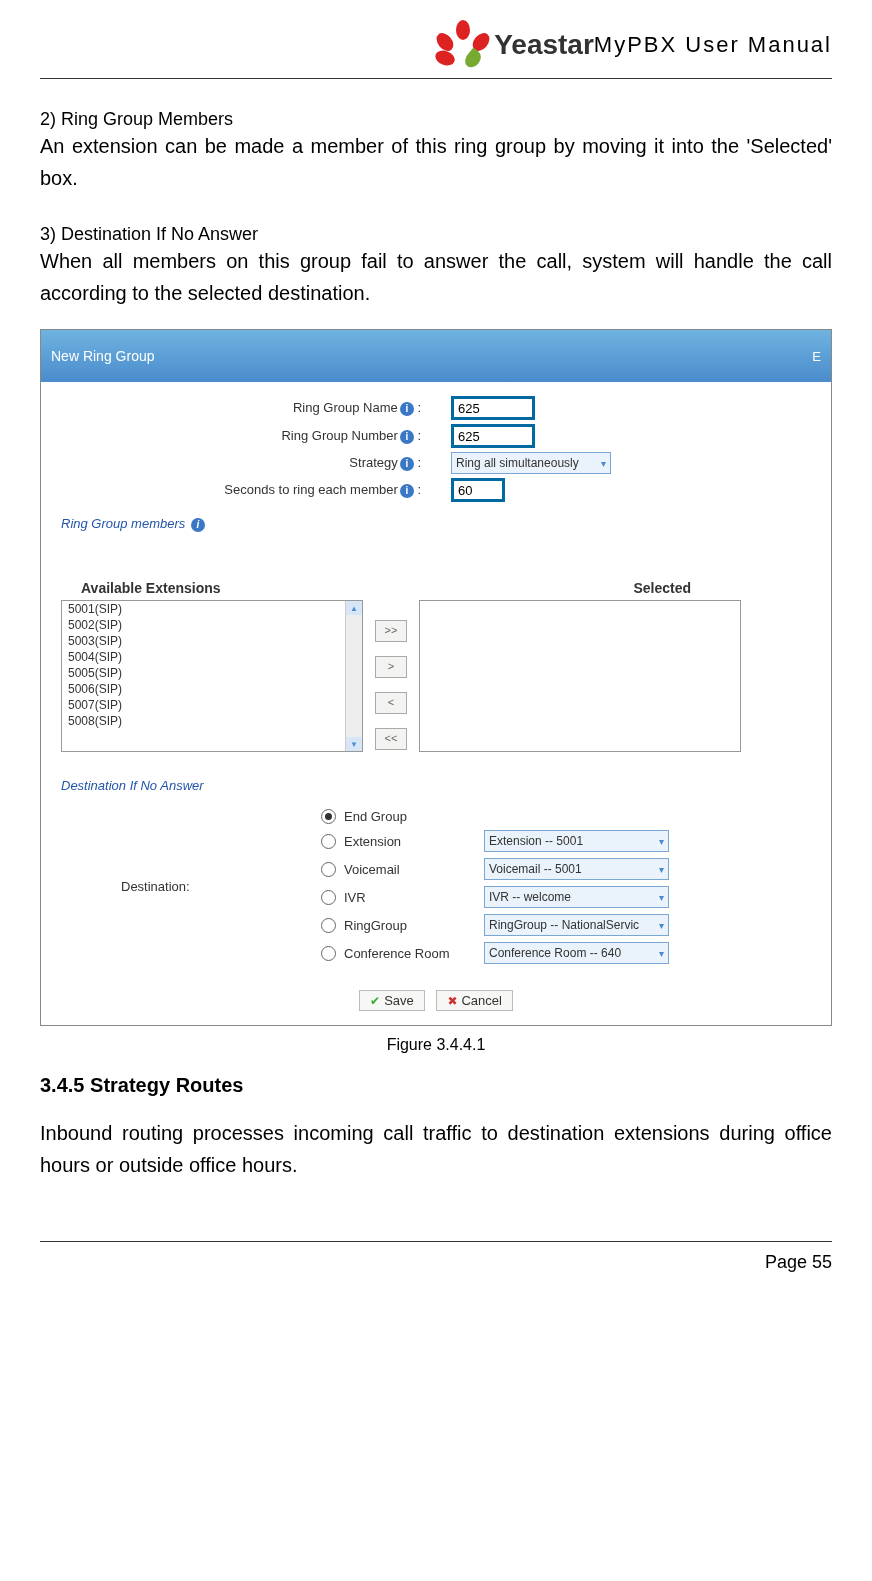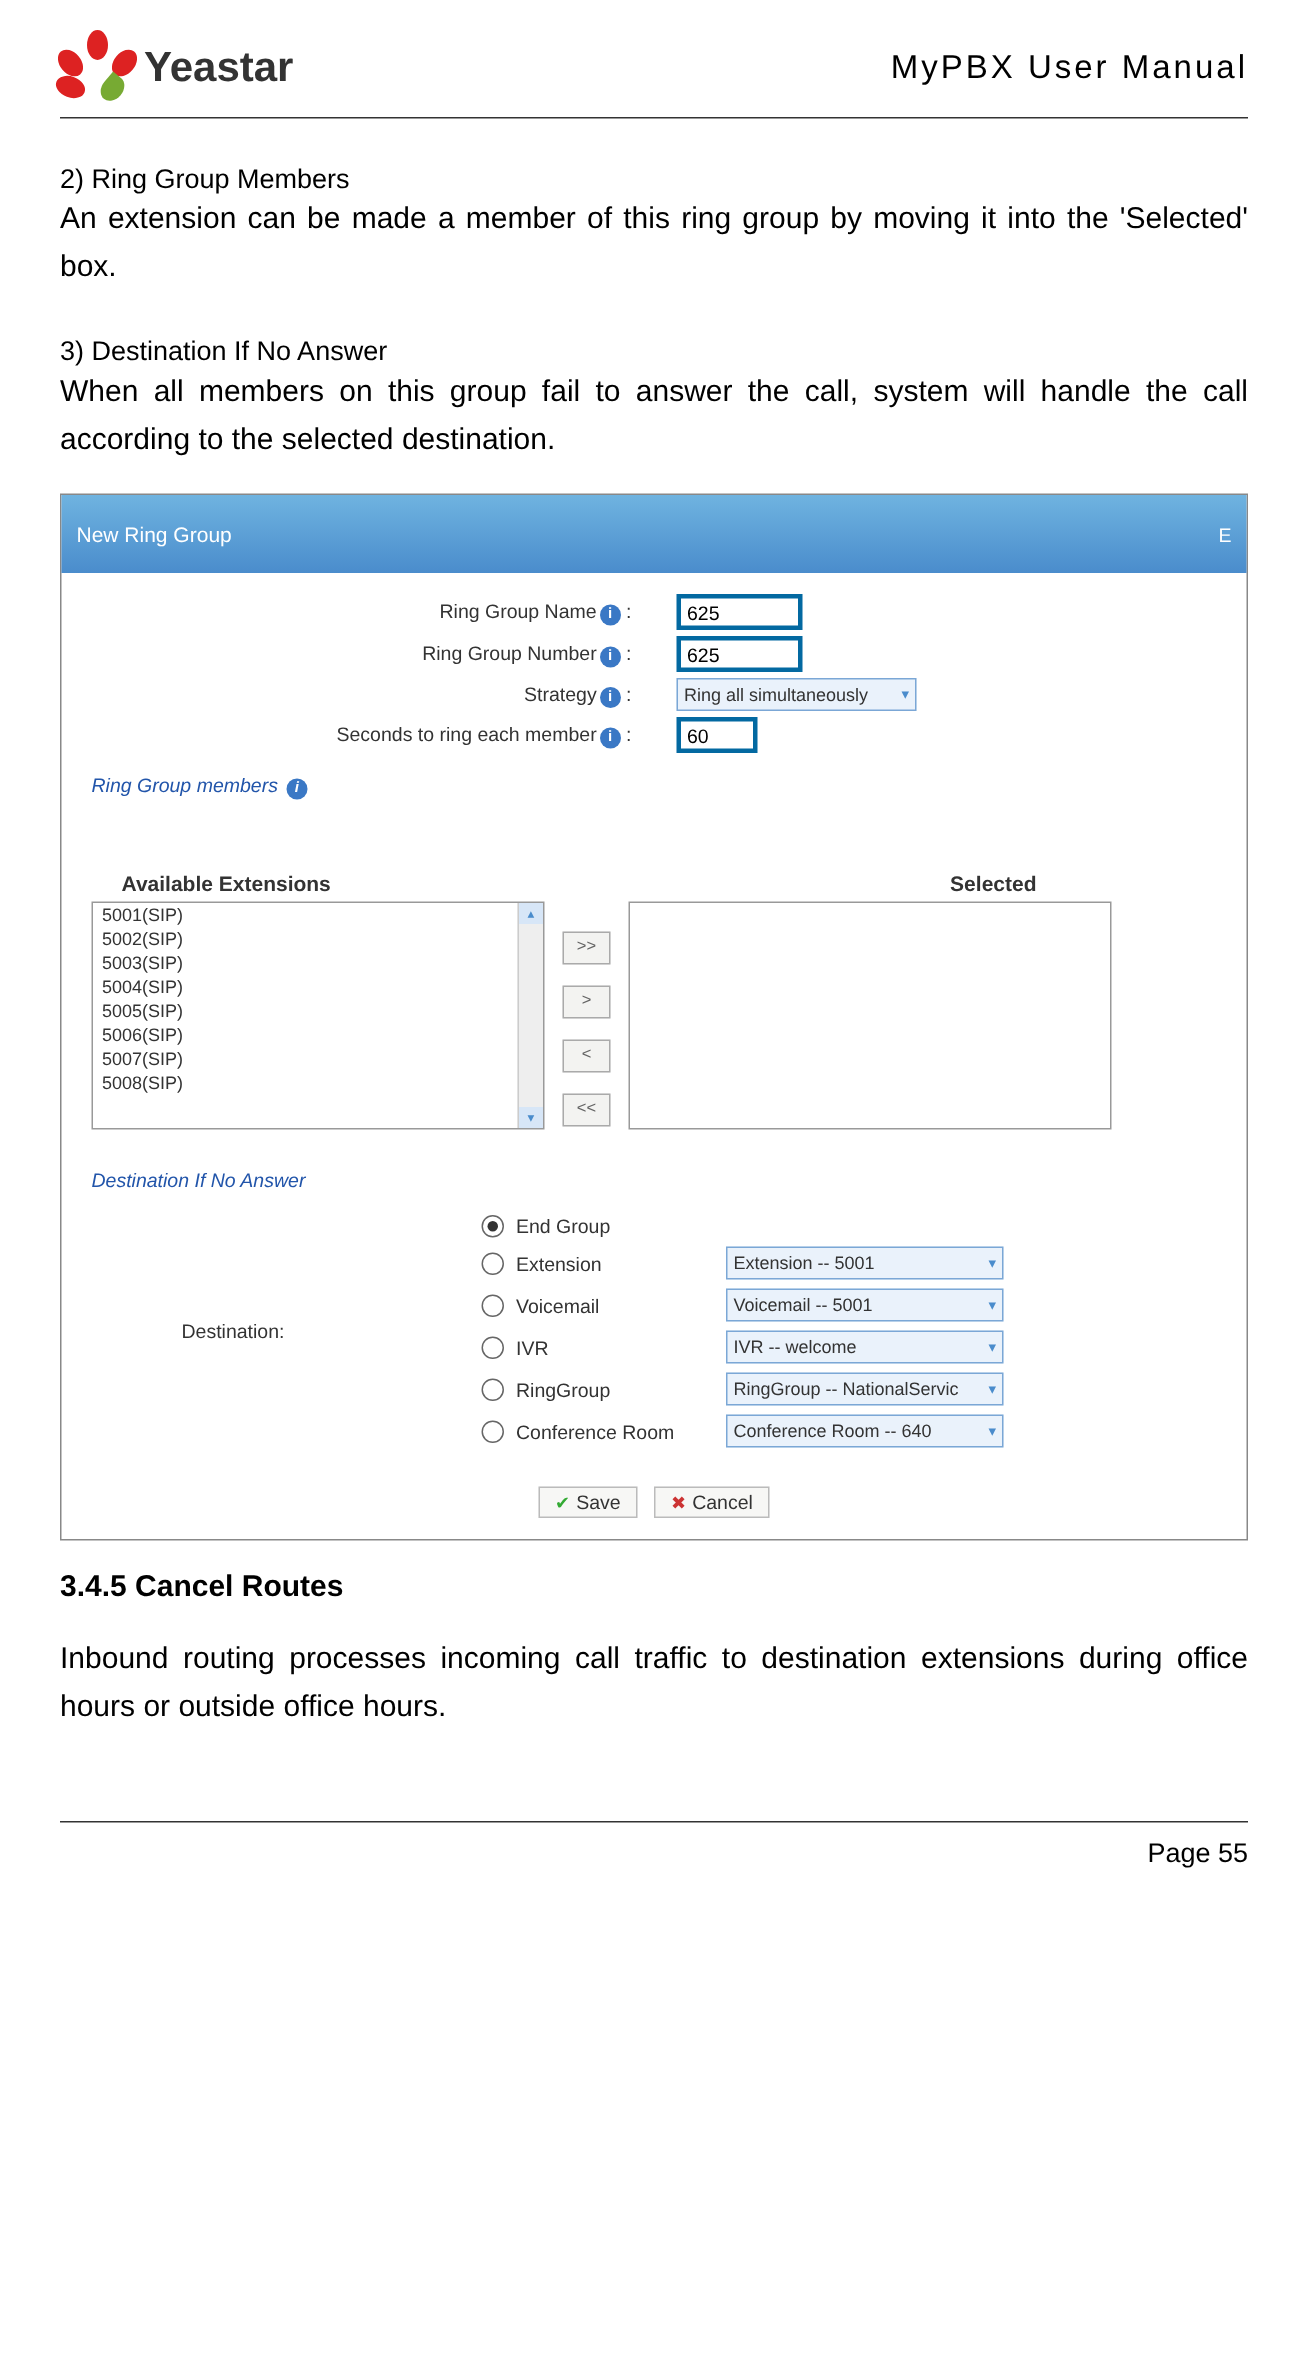--- a/index.html
+++ b/index.html
@@ -9,21 +9,21 @@
     background: #fff;
     color: #000;
     width: 872px;
   }
   .page {
     padding: 20px 40px;
     box-sizing: border-box;
   }
   .header {
     display: flex;
-    justify-content: space-between;
+    justify-content: flex-end;
     align-items: center;
     border-bottom: 1px solid #333;
     padding-bottom: 8px;
     margin-bottom: 30px;
   }
   .logo {
     display: flex;
     align-items: center;
   }
   .logo-icon {
@@ -424,20 +424,21 @@
             <span>Save</span>
           </span>
         <span class="btn">
             <span class="icon red">✖</span>
             <span>Cancel</span>
           </span>
       </div>
     </div>
   </div>
 
-
-  <div class="h3">3.4.5 Cancel Routes</div>
+  <div class="fig-caption">Figure 3.4.4.1</div>
+
+  <div class="h3">3.4.5 Strategy Routes</div>
   <div class="body-text">Inbound routing processes incoming call traffic to destination extensions during office hours or outside office hours.</div>
 
   <div class="footer">
     <span>Page 55</span>
   </div>
 </div>
 
 </body></html>

